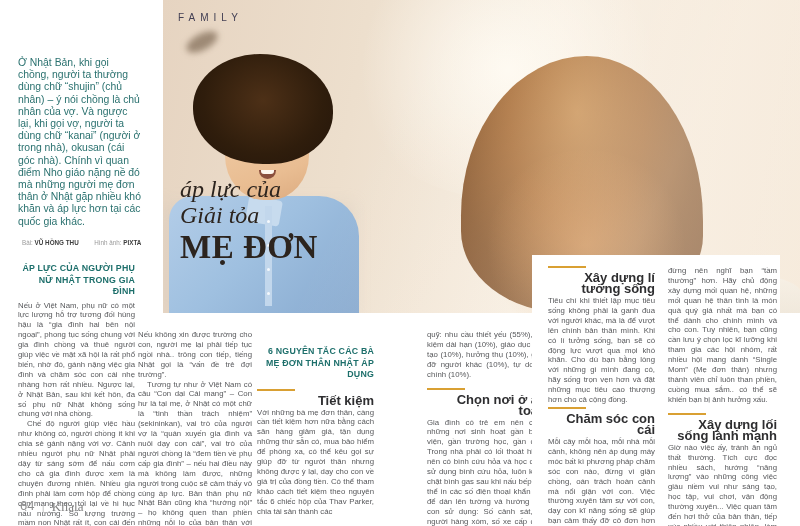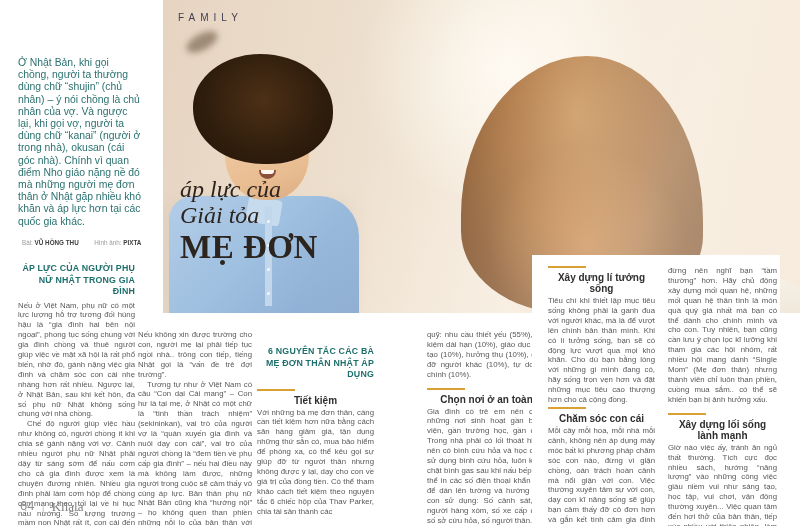--- a/index.html
+++ b/index.html
@@ -57,22 +57,22 @@
   .byline .gap{display:inline-block;width:12px;}
 
   
   .col{position:absolute;z-index:2;color:#57585b;font-size:7.8px;line-height:9.9px;text-align:justify;}
   .col p{margin:0;}
   .col p.indent{text-indent:9px;}
   .teal-head{color:#1d6f6b;font-weight:bold;font-size:8.8px;line-height:11.5px;
          text-align:right;letter-spacing:0.2px;margin:0 0 3px 0;}
   .teal-head.mt{margin-top:16px;}
   .gold-rule{width:38px;height:2px;background:#d9a033;margin:8px 0 4px 0;}
-  .subhead{color:#2e2e30;font-weight:bold;font-size:10px;line-height:11px;
-         text-align:center;margin:0 0 2px 0;}
+  .subhead{color:#2e2e30;font-weight:bold;font-size:13px;line-height:11px;
+         text-align:right;margin:0 0 2px 0;}
 
   .col1{left:18px;top:263px;width:117px;}
   .col2{left:138px;top:330px;width:114px;}
   .col3{left:257px;top:330px;width:117px;}
   .col4{left:427px;top:330px;width:119px;}
   .colbox5{position:absolute;left:532px;top:255px;width:123px;background:#ffffff;z-index:3;
          padding:9px 0 0 16px;box-sizing:border-box;}
   .colbox6{position:absolute;left:655px;top:255px;width:125px;background:#ffffff;z-index:3;
          padding:11px 3px 0 13px;box-sizing:border-box;}
   .colbox5 .colinner,.colbox6 .colinner{color:#57585b;font-size:7.8px;line-height:9.9px;text-align:justify;}

